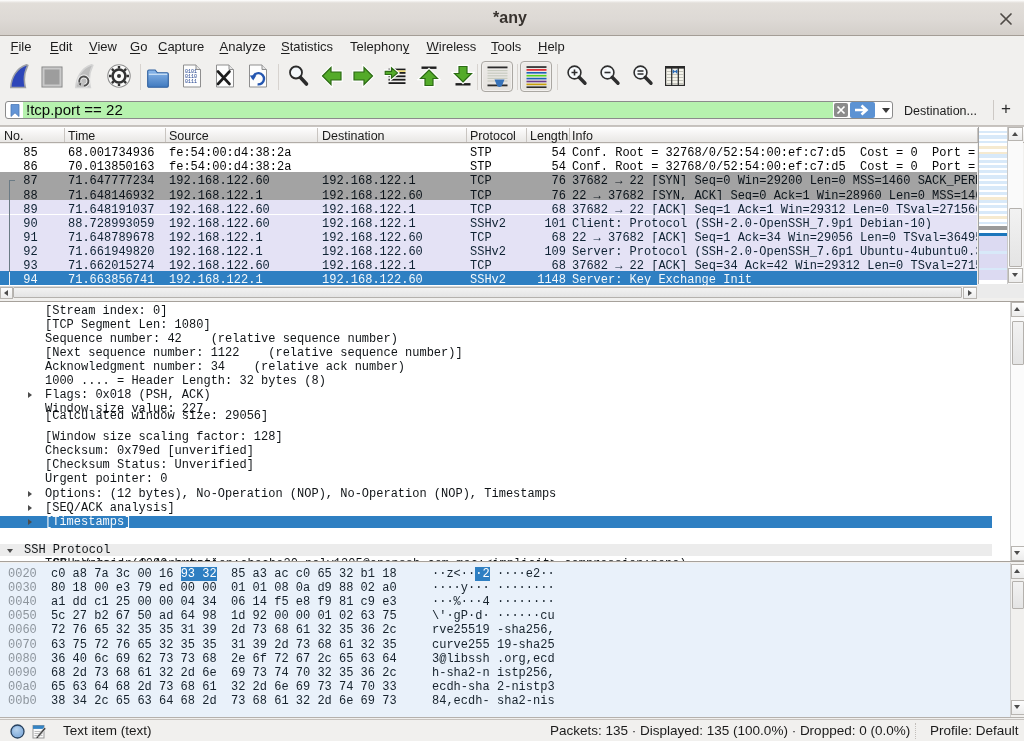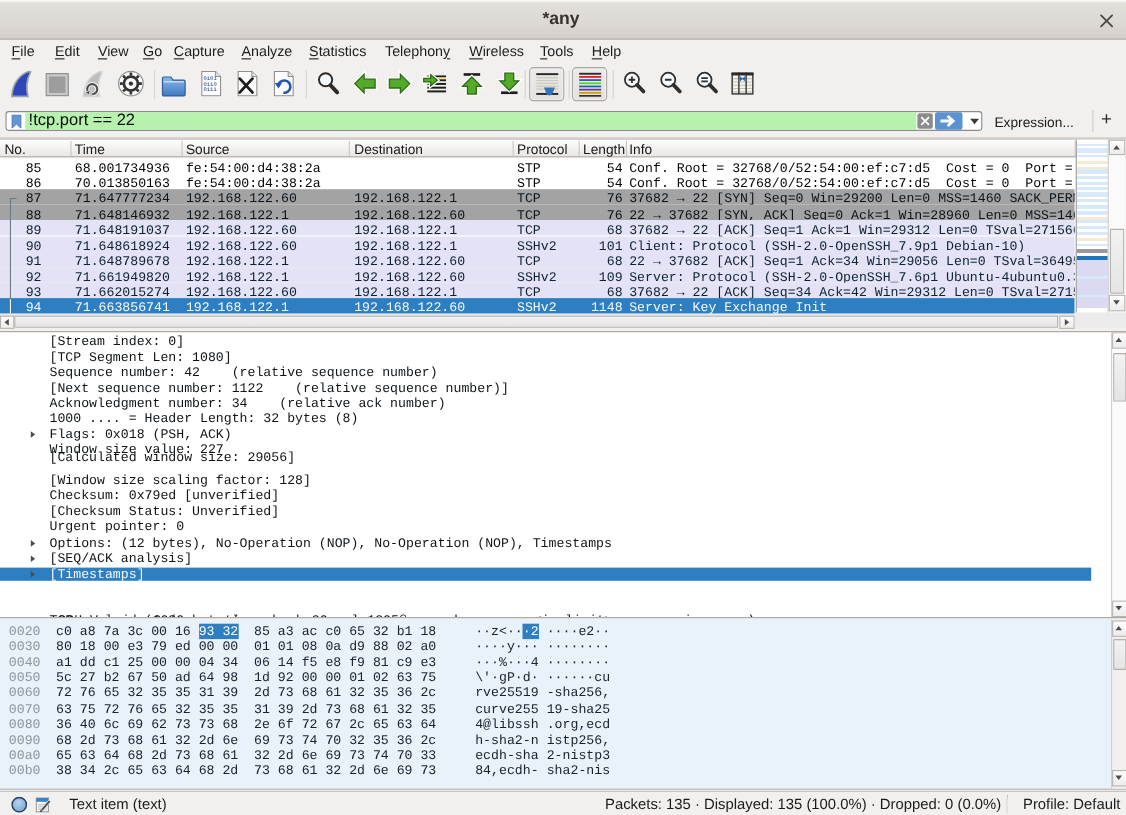--- a/index.html
+++ b/index.html
@@ -222,21 +222,21 @@
         <div id="ftext">!tcp.port == 22</div>
       </div>
       <div id="fx"><svg width="14" height="14" viewBox="0 0 14 14">
           <path d="M3.5,3.5 L10.5,10.5 M10.5,3.5 L3.5,10.5" stroke="#fff" stroke-width="1.7"></path>
         </svg></div>
       <div id="fgo"><svg width="25" height="16" viewBox="0 0 25 16">
           <path d="M5,8 h10 M11.5,3.5 L16.5,8 L11.5,12.5" stroke="#fff" stroke-width="2.6" fill="none"></path>
         </svg></div>
       <div id="fcaret"></div>
     </div>
-    <div id="fexpr">Expression...</div>
+    <div id="fexpr">Destination...</div>
     <div id="fsep"></div>
     <div id="fplus">+</div>
   </div>
 <div class="abs" id="plheader">
 <span style="left:4px">No.</span>
 <span style="left:68px">Time</span>
 <span style="left:169px">Source</span>
 <span style="left:322px">Destination</span>
 <span style="left:470px">Protocol</span>
 <span style="left:530px">Length</span>
@@ -288,21 +288,21 @@
 <span class="pno">89</span>
 <span style="left:68px">71.648191037</span>
 <span style="left:169px">192.168.122.60</span>
 <span style="left:322px">192.168.122.1</span>
 <span style="left:470px">TCP</span>
 <span class="plen">68</span>
 <span style="left:572px">37682 → 22 [ACK] Seq=1 Ack=1 Win=29312 Len=0 TSval=2715660</span>
 </div>
 <div class="prow" style="top:70.5px;background:#e4e2f5;color:#0e2233">
 <span class="pno">90</span>
-<span style="left:68px">71.648618924</span>
+<span style="left:68px">88.728993059</span>
 <span style="left:169px">192.168.122.60</span>
 <span style="left:322px">192.168.122.1</span>
 <span style="left:470px">SSHv2</span>
 <span class="plen">101</span>
 <span style="left:572px">Client: Protocol (SSH-2.0-OpenSSH_7.9p1 Debian-10)</span>
 </div>
 <div class="prow" style="top:84.6px;background:#e4e2f5;color:#0e2233">
 <span class="pno">91</span>
 <span style="left:68px">71.648789678</span>
 <span style="left:169px">192.168.122.1</span>
@@ -390,33 +390,36 @@
 <span class="tri-r" style="left:28px"></span>
 <span style="position:absolute;left:45px;top:-1px">Options: (12 bytes), No-Operation (NOP), No-Operation (NOP), Timestamps</span></div>
 <div class="drow" style="top:213.7px;background:#2e7fc2;color:#f4f8fb;height:12.5px">
 <span class="tri-r" style="left:28px"></span>
 <span style="position:absolute;left:45px;top:-1px">[Timestamps]</span></div>
 <div class="drow" style="top:199.62px;">
 <span class="tri-r" style="left:28px"></span>
 <span style="position:absolute;left:45px;top:-1px">[SEQ/ACK analysis]</span></div>
 <div class="drow" style="top:227.78px;margin-top:28px;">
 <span style="position:absolute;left:45px;top:-1px">TCP payload (1080 bytes)</span></div>
+<div class="drow" style="top:241.86px;background:#ececec;height:12.5px">
+<span class="tri-d" style="left:7px"></span>
+<span style="position:absolute;left:24px;top:-1px">SSH Protocol</span></div>
 <div class="drow" style="top:255.94px;">
 <span class="tri-r" style="left:38px"></span>
 <span style="position:absolute;left:53px;top:-1px">SSH Version 2 (encryption:chacha20-poly1305@openssh.com mac:&lt;implicit&gt; compression:none)</span></div>
 <div class="abs" style="left:1010px;top:0;width:13.5px;height:259px;background:#fbfbfb;border-left:1px solid #d0d0d0"><div class="sbtn" style="left:0;top:0;width:13.5px;height:15px"></div><div class="arr" style="left:3.4px;top:5px;border-left:3.4px solid transparent;border-right:3.4px solid transparent;border-bottom:4.4px solid #4c4c4c"></div><div class="thumb" style="left:0.5px;top:19px;width:12px;height:44px"></div><div class="sbtn" style="left:0;top:244px;width:13.5px;height:15px"></div><div class="arr" style="left:3.4px;top:249px;border-left:3.4px solid transparent;border-right:3.4px solid transparent;border-top:4.4px solid #4c4c4c"></div></div>
 </div>
 <div class="abs mono" id="hex">
 <div class="hrow" style="top:4.0px"><span class="hoff">0020</span><span style="position:absolute;left:51px">c0 a8 7a 3c 00 16 <span class="hl">93 32</span></span><span style="position:absolute;left:231px">85 a3 ac c0 65 32 b1 18</span><span style="position:absolute;left:432px">··z&lt;··<span class="hl">·2</span></span><span style="position:absolute;left:497px">····e2··</span></div>
 <div class="hrow" style="top:18.11px"><span class="hoff">0030</span><span style="position:absolute;left:51px">80 18 00 e3 79 ed 00 00</span><span style="position:absolute;left:231px">01 01 08 0a d9 88 02 a0</span><span style="position:absolute;left:432px">····y···</span><span style="position:absolute;left:497px">········</span></div>
 <div class="hrow" style="top:32.22px"><span class="hoff">0040</span><span style="position:absolute;left:51px">a1 dd c1 25 00 00 04 34</span><span style="position:absolute;left:231px">06 14 f5 e8 f9 81 c9 e3</span><span style="position:absolute;left:432px">···%···4</span><span style="position:absolute;left:497px">········</span></div>
 <div class="hrow" style="top:46.33px"><span class="hoff">0050</span><span style="position:absolute;left:51px">5c 27 b2 67 50 ad 64 98</span><span style="position:absolute;left:231px">1d 92 00 00 01 02 63 75</span><span style="position:absolute;left:432px">\'·gP·d·</span><span style="position:absolute;left:497px">······cu</span></div>
 <div class="hrow" style="top:60.44px"><span class="hoff">0060</span><span style="position:absolute;left:51px">72 76 65 32 35 35 31 39</span><span style="position:absolute;left:231px">2d 73 68 61 32 35 36 2c</span><span style="position:absolute;left:432px">rve25519</span><span style="position:absolute;left:497px">-sha256,</span></div>
 <div class="hrow" style="top:74.55px"><span class="hoff">0070</span><span style="position:absolute;left:51px">63 75 72 76 65 32 35 35</span><span style="position:absolute;left:231px">31 39 2d 73 68 61 32 35</span><span style="position:absolute;left:432px">curve255</span><span style="position:absolute;left:497px">19-sha25</span></div>
-<div class="hrow" style="top:88.66px"><span class="hoff">0080</span><span style="position:absolute;left:51px">36 40 6c 69 62 73 73 68</span><span style="position:absolute;left:231px">2e 6f 72 67 2c 65 63 64</span><span style="position:absolute;left:432px">4@libssh</span><span style="position:absolute;left:497px">.org,ecd</span></div>
+<div class="hrow" style="top:88.66px"><span class="hoff">0080</span><span style="position:absolute;left:51px">36 40 6c 69 62 73 73 68</span><span style="position:absolute;left:231px">2e 6f 72 67 2c 65 63 64</span><span style="position:absolute;left:432px">3@libssh</span><span style="position:absolute;left:497px">.org,ecd</span></div>
 <div class="hrow" style="top:102.77px"><span class="hoff">0090</span><span style="position:absolute;left:51px">68 2d 73 68 61 32 2d 6e</span><span style="position:absolute;left:231px">69 73 74 70 32 35 36 2c</span><span style="position:absolute;left:432px">h-sha2-n</span><span style="position:absolute;left:497px">istp256,</span></div>
 <div class="hrow" style="top:116.88px"><span class="hoff">00a0</span><span style="position:absolute;left:51px">65 63 64 68 2d 73 68 61</span><span style="position:absolute;left:231px">32 2d 6e 69 73 74 70 33</span><span style="position:absolute;left:432px">ecdh-sha</span><span style="position:absolute;left:497px">2-nistp3</span></div>
 <div class="hrow" style="top:130.99px"><span class="hoff">00b0</span><span style="position:absolute;left:51px">38 34 2c 65 63 64 68 2d</span><span style="position:absolute;left:231px">73 68 61 32 2d 6e 69 73</span><span style="position:absolute;left:432px">84,ecdh-</span><span style="position:absolute;left:497px">sha2-nis</span></div>
 <div class="abs" style="left:1010px;top:0;width:13.5px;height:154px;background:#f1f0ee;border-left:1px solid #d0d0d0"><div class="sbtn" style="left:0;top:1px;width:13.5px;height:15px"></div><div class="arr" style="left:3.4px;top:6px;border-left:3.4px solid transparent;border-right:3.4px solid transparent;border-bottom:4.4px solid #4c4c4c"></div><div class="thumb" style="left:0.5px;top:18px;width:12px;height:28px"></div><div class="sbtn" style="left:0;top:137px;width:13.5px;height:15px"></div><div class="arr" style="left:3.4px;top:142px;border-left:3.4px solid transparent;border-right:3.4px solid transparent;border-top:4.4px solid #4c4c4c"></div></div>
 </div>
 <div class="abs" id="status">
     <svg class="abs" style="left:10px;top:3.5px" width="15" height="15" viewBox="0 0 15 15">
       <circle cx="7.5" cy="7.5" r="6.5" fill="#8cb4e0" stroke="#27415e" stroke-width="1.3"></circle>
       <circle cx="7.5" cy="7.5" r="5" fill="url(#cg)"></circle>
       <defs>

